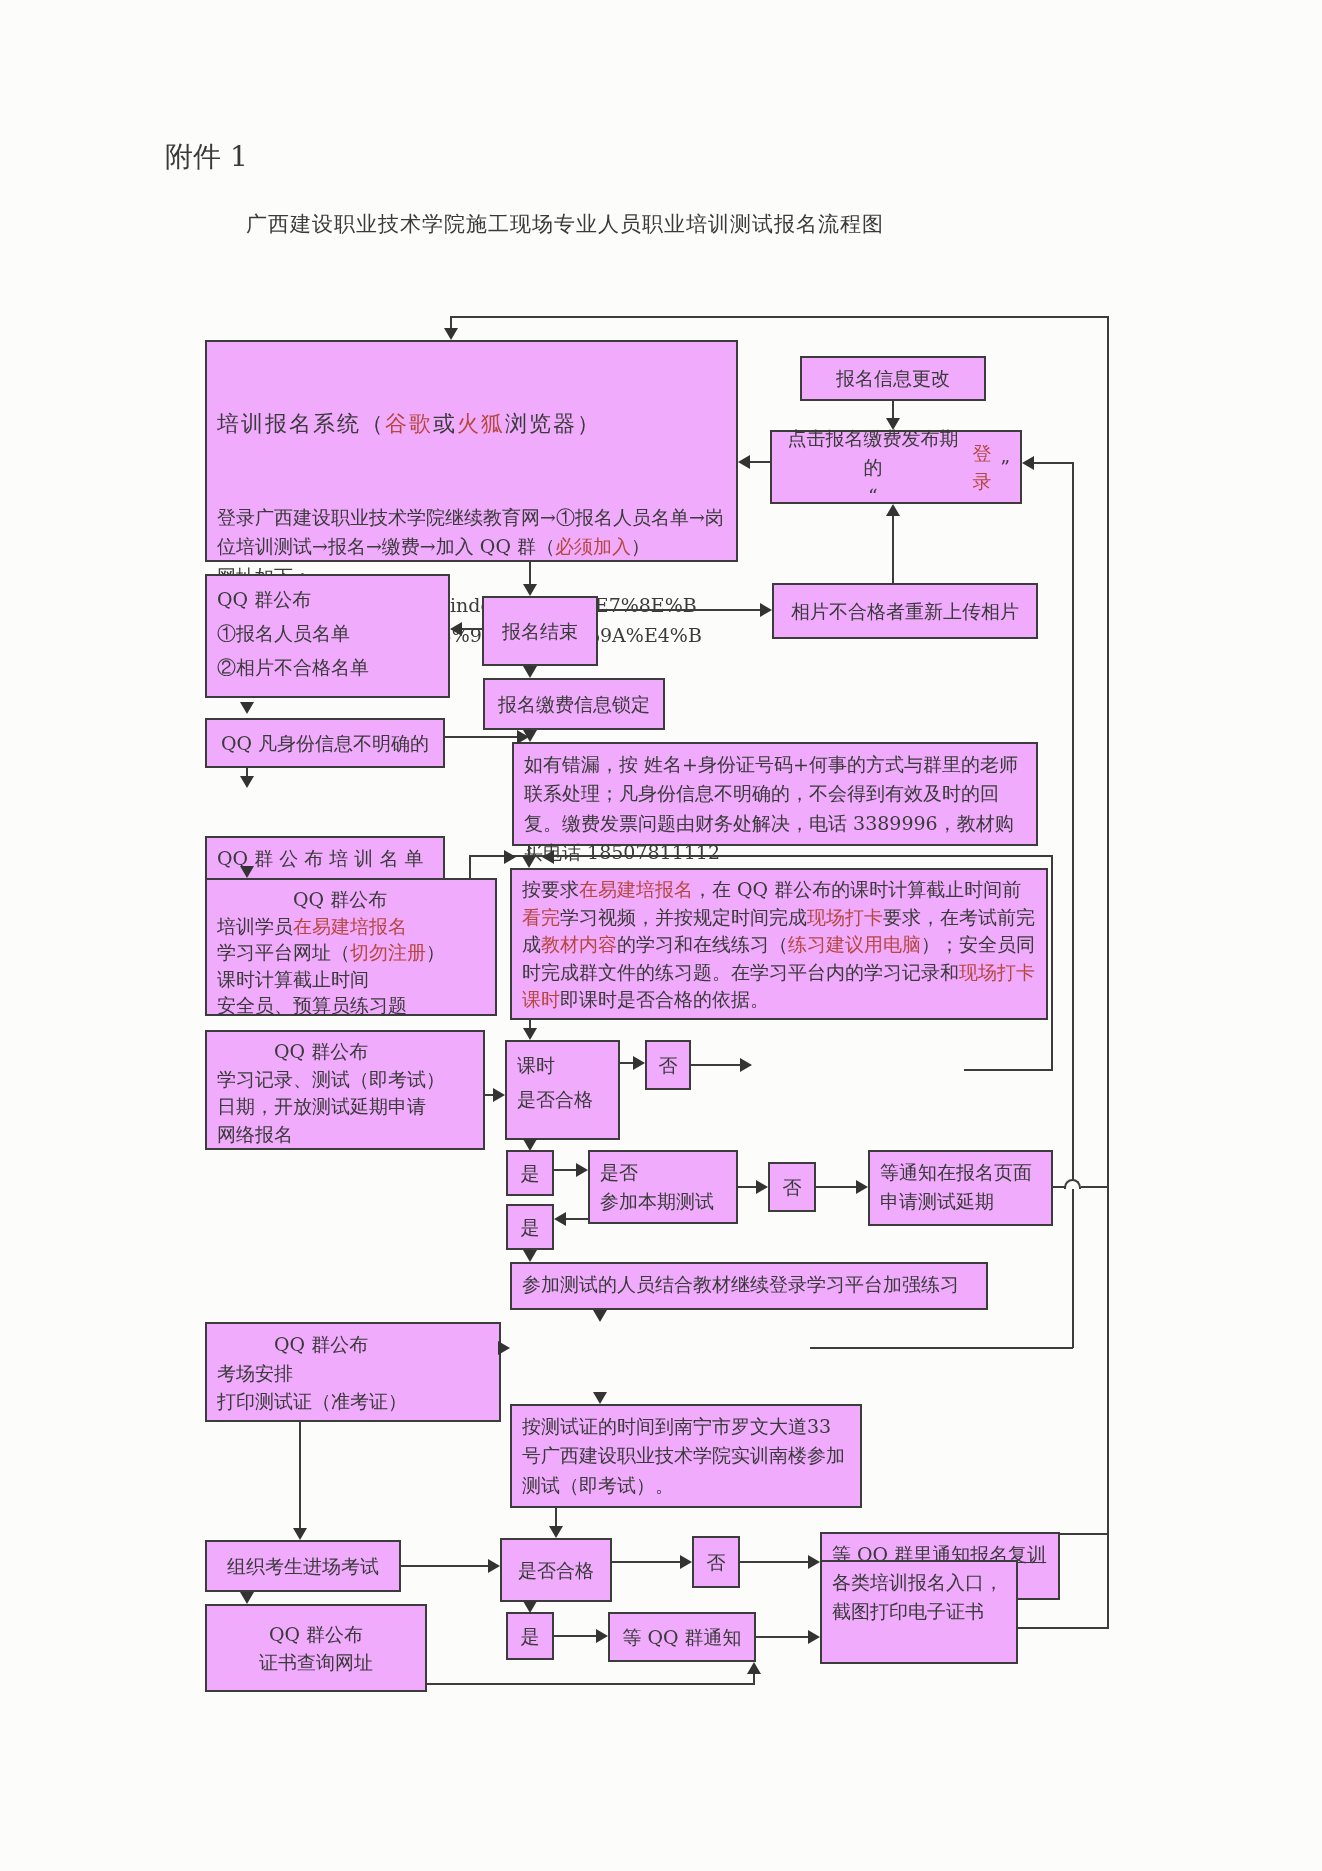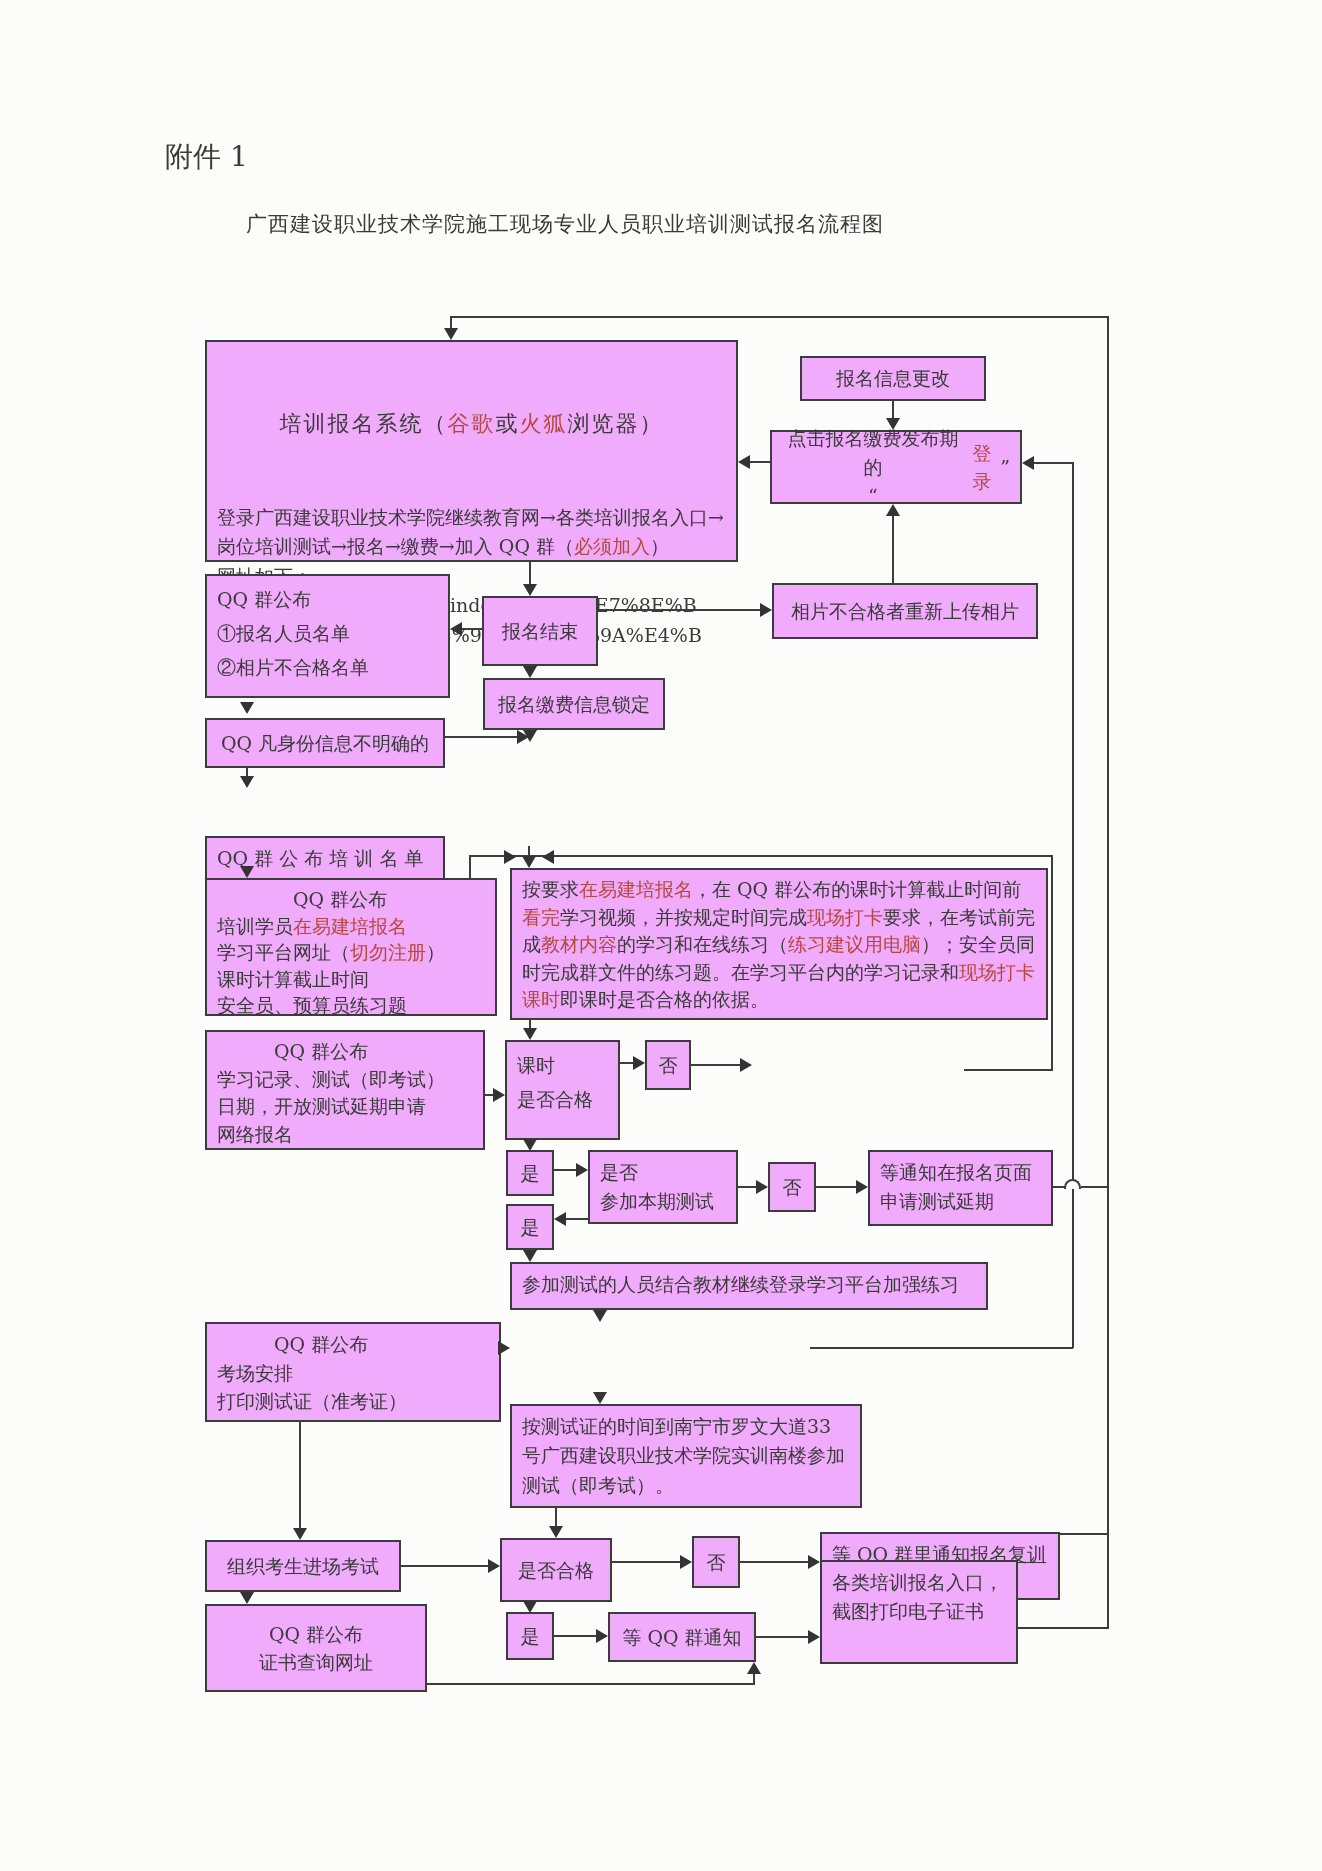--- a/index.html
+++ b/index.html
@@ -13,50 +13,51 @@
   .ah{position:absolute;width:0;height:0;}
   .ah-d{border-left:7px solid transparent;border-right:7px solid transparent;border-top:12px solid #333;}
   .ah-u{border-left:7px solid transparent;border-right:7px solid transparent;border-bottom:12px solid #333;}
   .ah-r{border-top:7px solid transparent;border-bottom:7px solid transparent;border-left:12px solid #333;}
   .ah-l{border-top:7px solid transparent;border-bottom:7px solid transparent;border-right:12px solid #333;}
   .hop{position:absolute;width:17px;height:10px;border:2px solid #3c3c3c;border-bottom:none;
        border-radius:9px 9px 0 0;background:#fcfcfb;box-sizing:border-box;}
   #attach{position:absolute;left:165px;top:138px;font-size:28px;}
   #doctitle{position:absolute;left:180px;top:210px;width:770px;text-align:center;font-size:21px;letter-spacing:1px;}
   #b-system{left:205px;top:340px;width:533px;height:222px;}
-  #b-system .t{text-align:center;font-size:22px;letter-spacing:2px;margin:2px 0 6px 0;}
+  #b-system .t{text-align:left;font-size:22px;letter-spacing:2px;margin:2px 0 6px 0;}
   #b-system .b{font-size:19px;line-height:1.55;word-break:break-all;}
 </style>
 </head>
 <body>
 
 <div id="canvas">
   <div id="attach">附件 1</div>
   <div id="doctitle">广西建设职业技术学院施工现场专业人员职业培训测试报名流程图</div>
 
   <div class="box" id="b-system">
     <div class="t"><span>培训报名系统（</span><span class="red">谷歌</span><span>或</span><span class="red">火狐</span><span>浏览器）</span></div>
-    <div class="b"><span>登录广西建设职业技术学院继续教育网→各类培训报名入口→岗位培训测试→报名→缴费→加入 QQ 群（</span><span class="red">必须加入</span><span>）
+    <div class="b"><span>登录广西建设职业技术学院继续教育网→①报名人员名单→岗位培训测试→报名→缴费→加入 QQ 群（</span><span class="red">必须加入</span><span>）
 网址如下：
 http://jz.gxjsxy.cn/home/index2?flag=%E7%8E%B0%E5%9C%BA%E4%B8%93%E4%B8%9A%E4%BA%BA%E5%91%98</span></div>
   </div>
 
   <div class="box c" style="left:800px;top:356px;width:186px;height:45px;">报名信息更改</div>
   <div class="box c" style="left:770px;top:430px;width:252px;height:74px;"><span>点击报名缴费发布期的
 “</span><span class="red">登录</span><span>”</span></div>
 
   <div class="box" style="left:205px;top:574px;width:245px;height:124px;line-height:1.8;">QQ 群公布
 ①报名人员名单
 ②相片不合格名单</div>
   <div class="box c" style="left:482px;top:596px;width:116px;height:70px;">报名结束</div>
   <div class="box c" style="left:772px;top:583px;width:266px;height:56px;">相片不合格者重新上传相片</div>
   <div class="box c" style="left:483px;top:678px;width:182px;height:52px;">报名缴费信息锁定</div>
   <div class="box c" style="left:205px;top:718px;width:240px;height:50px;">QQ 凡身份信息不明确的</div>
   <div class="box" style="left:205px;top:788px;width:240px;height:78px;margin-top:48px;">QQ 群 公 布 培 训 名 单
 (含前期课时不合格人员)</div>
+  <div class="box" style="left:512px;top:742px;width:526px;height:104px;line-height:1.55;">如有错漏，按 姓名+身份证号码+何事的方式与群里的老师联系处理；凡身份信息不明确的，不会得到有效及时的回复。缴费发票问题由财务处解决，电话 3389996，教材购买电话 18507811112</div>
   <div class="box" style="left:205px;top:878px;width:292px;height:138px;line-height:1.4;"><span>　　　　QQ 群公布
 培训学员</span><span class="red">在易建培报名</span><span>
 学习平台网址（</span><span class="red">切勿注册</span><span>）
 课时计算截止时间
 安全员、预算员练习题</span></div>
   <div class="box" style="left:510px;top:868px;width:538px;height:152px;line-height:1.45;"><span>按要求</span><span class="red">在易建培报名</span><span>，在 QQ 群公布的课时计算截止时间前</span><span class="red">看完</span><span>学习视频，并按规定时间完成</span><span class="red">现场打卡</span><span>要求，在考试前完成</span><span class="red">教材内容</span><span>的学习和在线练习（</span><span class="red">练习建议用电脑</span><span>）；安全员同时完成群文件的练习题。在学习平台内的学习记录和</span><span class="red">现场打卡课时</span><span>即课时是否合格的依据。</span></div>
 
   <div class="box" style="left:205px;top:1030px;width:280px;height:120px;line-height:1.45;">　　　QQ 群公布
 学习记录、测试（即考试）
 日期，开放测试延期申请

